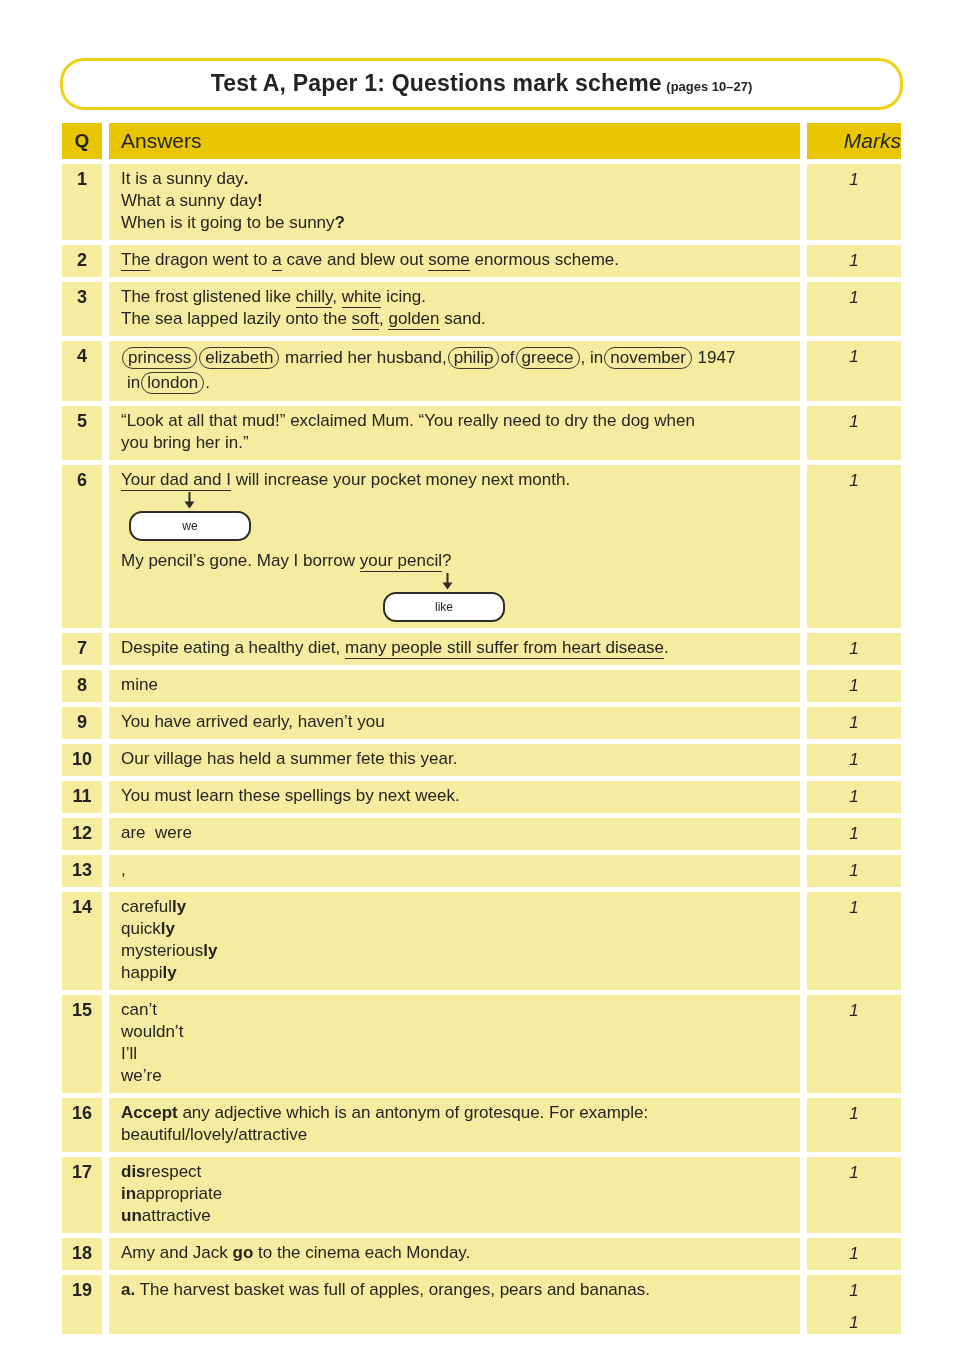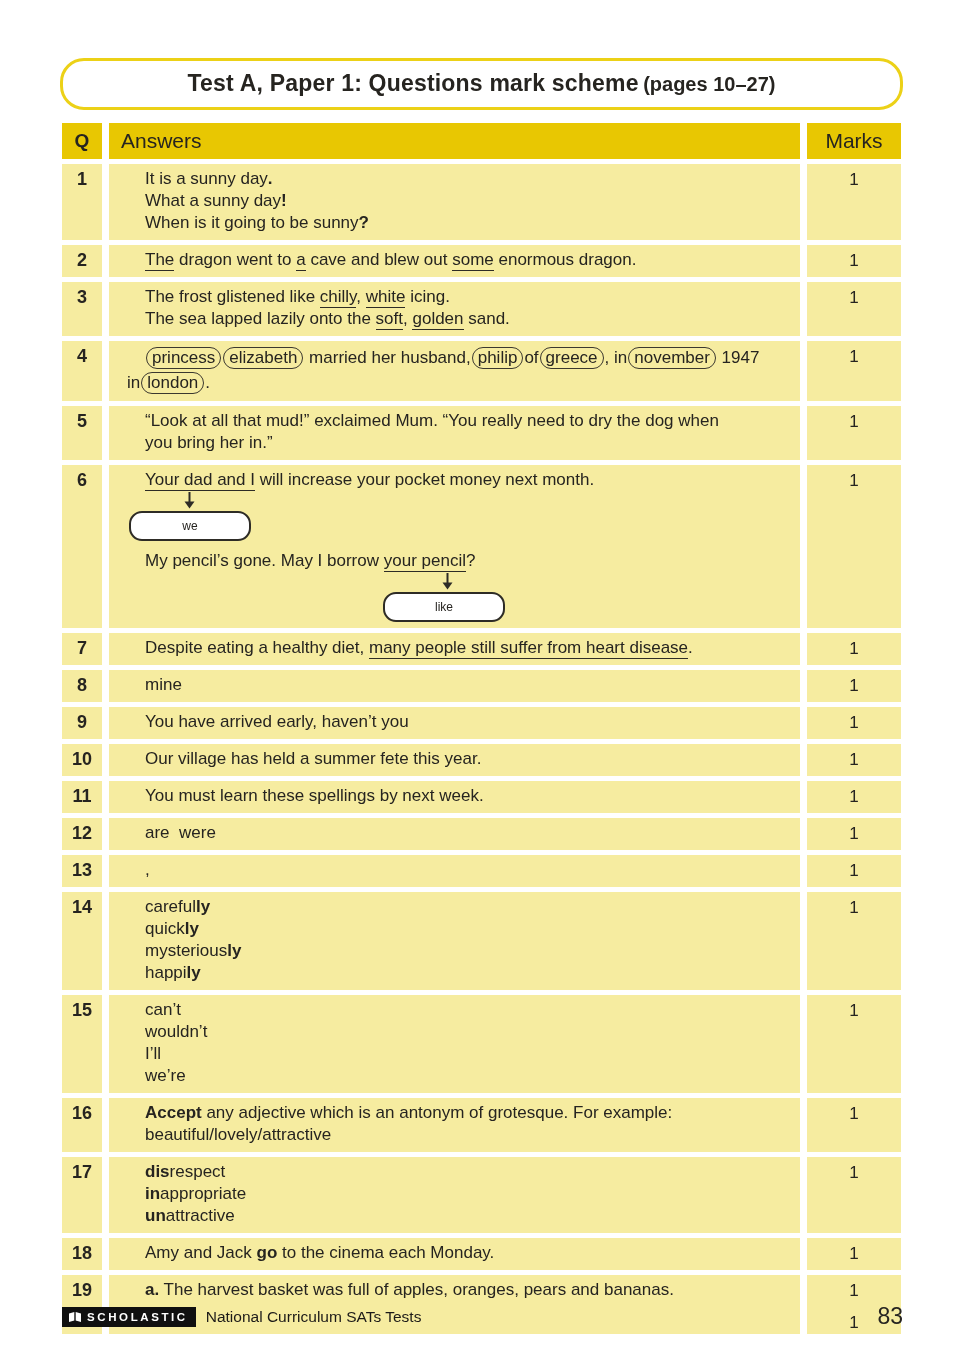--- a/index.html
+++ b/index.html
@@ -9,38 +9,38 @@
   
   .title-box{
     margin:58px 58px 0 60px;
     border:3px solid #ecd117;
     border-radius:24px;
     background:#fff;
     text-align:center;
     padding:9px 6px 10px;
   }
   .title-main{font-size:23px;font-weight:bold;letter-spacing:.2px;}
-  .title-pages{font-size:20px;font-weight:bold;}
+  .title-pages{font-size:13px;font-weight:bold;}
 
   
   .tbl{margin:13px 60px 0 62px;}
   .trow{display:flex;gap:7px;margin-bottom:5px;}
   .cell{background:#f6eca0;}
   .hcell{background:#e8c702;}
   .qcol{width:40px;flex:0 0 40px;text-align:center;}
   .acol{flex:1;padding:4px 12px 6px;}
-  .mcol{width:94px;flex:0 0 94px;text-align:center;}
+  .mcol{width:94px;flex:0 0 94px;text-align:right;font-style:italic;}
   .hrow .qcol{font-weight:bold;font-size:19px;padding-top:7px;padding-bottom:7px;}
   .hrow .acol{font-size:21px;padding-top:6px;padding-bottom:6px;}
   .hrow .mcol{font-size:21px;padding-top:6px;padding-bottom:6px;}
   .qnum{font-weight:bold;font-size:18px;padding-top:5px;display:block;}
   .mstack{display:flex;flex-direction:column;align-items:center;padding-top:5px;gap:10px;}
   .mark{font-size:17px;line-height:22px;}
 
-  .line{font-size:17px;line-height:22px;white-space:pre-wrap;margin-left:24px;}
+  .line{font-size:17px;line-height:22px;white-space:pre-wrap;}
   .circ-line{line-height:25px;}
   .b{font-weight:bold;}
   .u{border-bottom:1.5px solid #2e2c26;padding-bottom:.5px;}
   .circle{
     display:inline-block;
     border:1.5px solid #3b382f;
     border-radius:11px;
     padding:0 5px 1px;
     line-height:19px;
     margin:0 1px;
@@ -103,21 +103,21 @@
             <div class="mstack">
               <span class="mark">1</span>
             </div>
           </div>
         </div>
         <div class="trow">
           <div class="cell qcol">
             <span class="qnum">2</span>
           </div>
           <div class="cell acol">
-            <div class="line"><span class="u">The</span><span> dragon went to </span><span class="u">a</span><span> cave and blew out </span><span class="u">some</span><span> enormous dragon.</span></div>
+            <div class="line"><span class="u">The</span><span> dragon went to </span><span class="u">a</span><span> cave and blew out </span><span class="u">some</span><span> enormous scheme.</span></div>
           </div>
           <div class="cell mcol">
             <div class="mstack">
               <span class="mark">1</span>
             </div>
           </div>
         </div>
         <div class="trow">
           <div class="cell qcol">
             <span class="qnum">3</span>
@@ -369,25 +369,14 @@
           <div class="cell mcol">
             <div class="mstack">
               <span class="mark">1</span>
               <span class="mark">1</span>
             </div>
           </div>
         </div>
       </div>
   </div>
 
-  <div class="footer">
-    <span class="logo-box">
-      <svg width="14" height="12" viewBox="0 0 14 12" aria-hidden="true">
-        <polygon points="1,2.5 6.3,1 6.3,9.5 1,11" fill="#ffffff"></polygon>
-        <polygon points="13,2.5 7.7,1 7.7,9.5 13,11" fill="#ffffff"></polygon>
-      </svg>
-      <span>SCHOLASTIC</span>
-    </span>
-    <span class="series">National Curriculum SATs Tests</span>
-    <span class="pageno">83</span>
-  </div>
 
 </div>
 
 </body></html>

